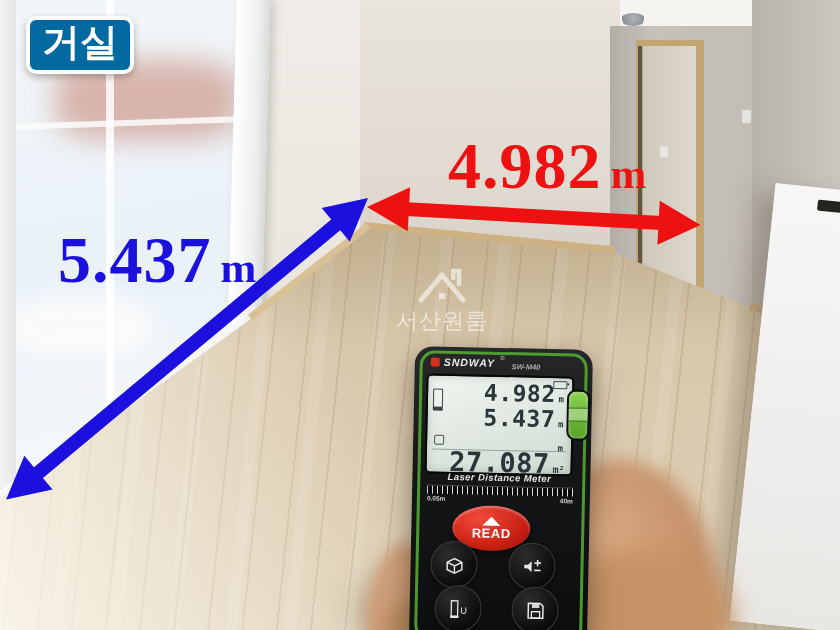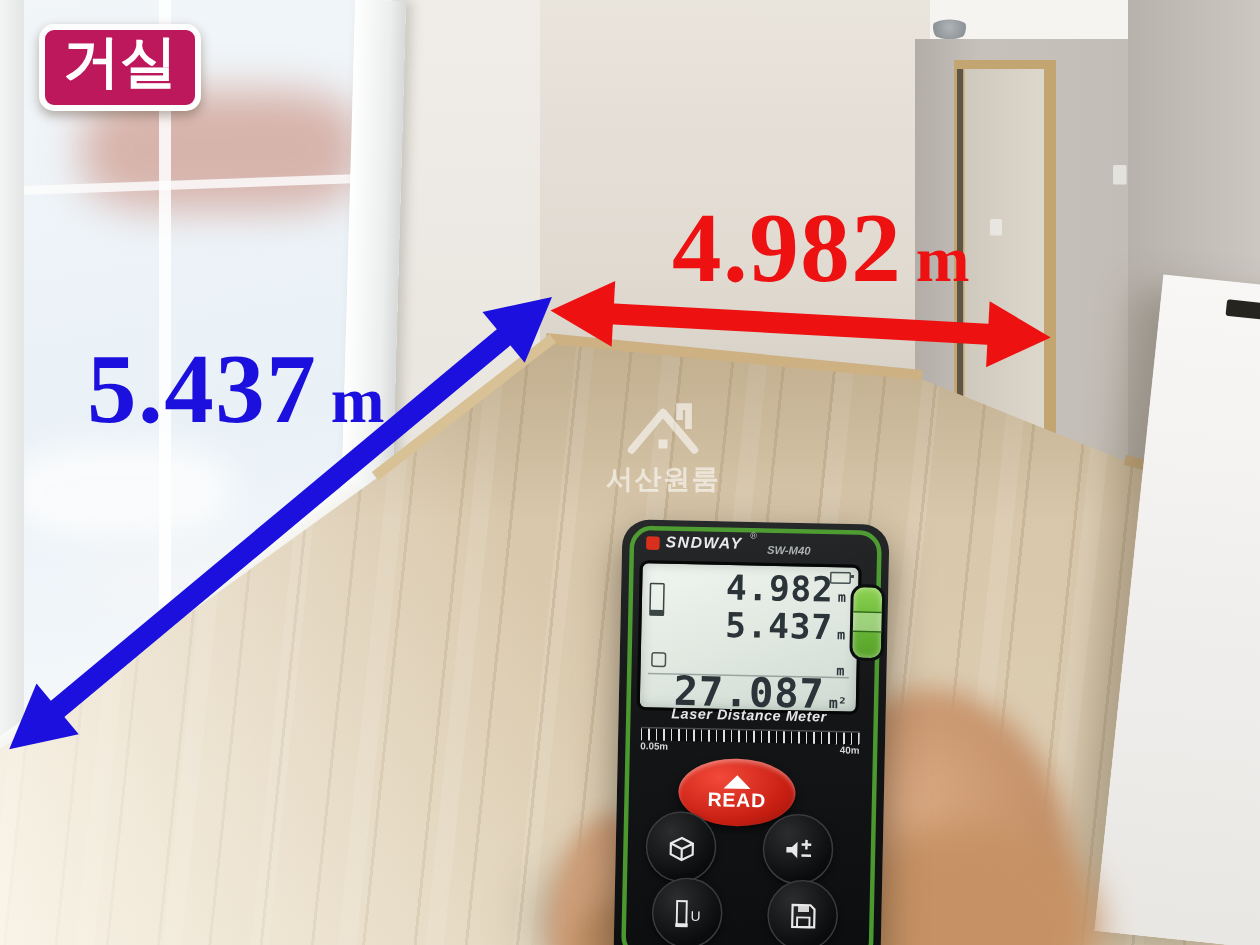--- a/index.html
+++ b/index.html
@@ -63,21 +63,21 @@
   .base-side{left:250px;top:314px;width:150px;height:7px;background:#d9c196;z-index:6;
              transform:rotate(-37.8deg);transform-origin:left center;}
 
   .cabinet{left:775px;top:195px;width:115px;height:440px;z-index:7;
            background:linear-gradient(180deg,#f8f7f5,#efedeb 60%,#e9e7e4);
            transform:rotate(6deg);transform-origin:top right;
            box-shadow:-16px 10px 26px rgba(90,78,58,.35);}
   .cabinet-slot{left:38%;top:12px;right:6px;height:11px;background:#26241f;position:absolute;border-radius:2px;}
 
   
-  .room-label{left:26px;top:16px;z-index:30;background:#be185d;border:4px solid #fdfdfd;
+  .room-label{left:26px;top:16px;z-index:30;background:#0369a1;border:4px solid #fdfdfd;
               border-radius:10px;padding:2px 12px 6px 12px;color:#fff;font-weight:800;
               font-size:38px;line-height:1.1;box-shadow:0 3px 7px rgba(60,40,20,.35);
               font-family:"Liberation Sans",sans-serif;}
 
   .measure{z-index:40;font-family:"Liberation Serif",serif;font-weight:700;white-space:nowrap;}
   .measure .val{font-size:66px;letter-spacing:1px;}
   .measure .unit{font-size:43px;margin-left:9px;}
   .measure-red{left:448px;top:128px;color:#ee1111;}
   .measure-blue{left:58px;top:222px;color:#1b10dd;}
 
@@ -90,21 +90,21 @@
   .arrow-red{left:367px;top:207px;width:334px;transform:rotate(3.1deg);}
   .arrow-red .shaft{background:#ee1111;}
   .arrow-red .head-l{border-right:42px solid #ee1111;}
   .arrow-red .head-r{border-left:42px solid #ee1111;}
   .arrow-blue{left:368px;top:198px;width:471px;transform:rotate(140.2deg);}
   .arrow-blue .shaft{background:#1b10dd;}
   .arrow-blue .head-l{border-right:42px solid #1b10dd;}
   .arrow-blue .head-r{border-left:42px solid #1b10dd;}
 
   .watermark{left:366px;top:268px;width:152px;z-index:20;text-align:center;opacity:.58;color:#fff;}
-  .watermark .wm-text{font-size:18px;font-weight:700;letter-spacing:1px;margin-top:-2px;}
+  .watermark .wm-text{font-size:22px;font-weight:400;letter-spacing:1px;margin-top:-2px;}
 
   
   .hand{z-index:12;border-radius:50%;}
   .hand-r1{left:548px;top:458px;width:165px;height:215px;transform:rotate(-15deg);
            background:radial-gradient(circle at 38% 35%,#dcab84,#bb875f 75%,rgba(187,135,95,0));filter:blur(9px);}
   .hand-r2{left:558px;top:550px;width:175px;height:140px;background:#c69265;filter:blur(12px);}
   .hand-l1{left:368px;top:542px;width:64px;height:125px;transform:rotate(10deg);
            background:#cf9f79;filter:blur(7px);}
   .hand-l2{left:383px;top:598px;width:74px;height:64px;background:#b98a60;filter:blur(9px);}
   .dev-shadow{left:356px;top:556px;width:305px;height:115px;background:rgba(70,50,30,.32);

